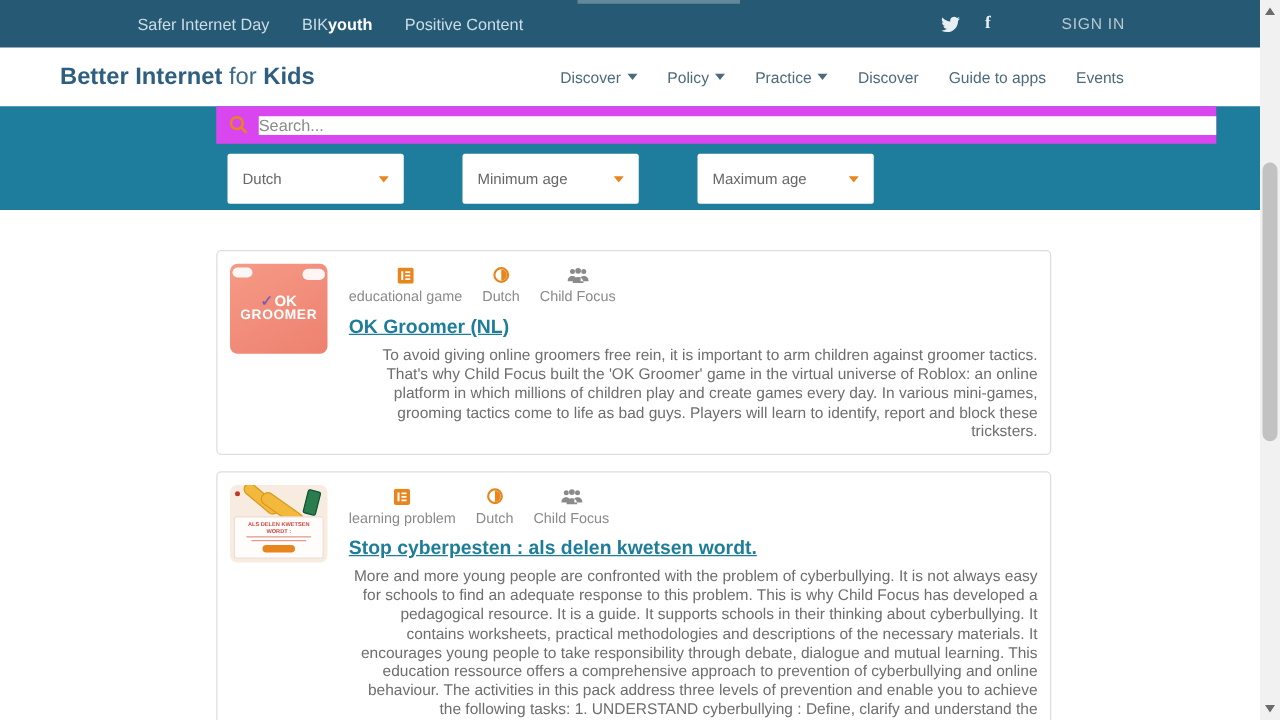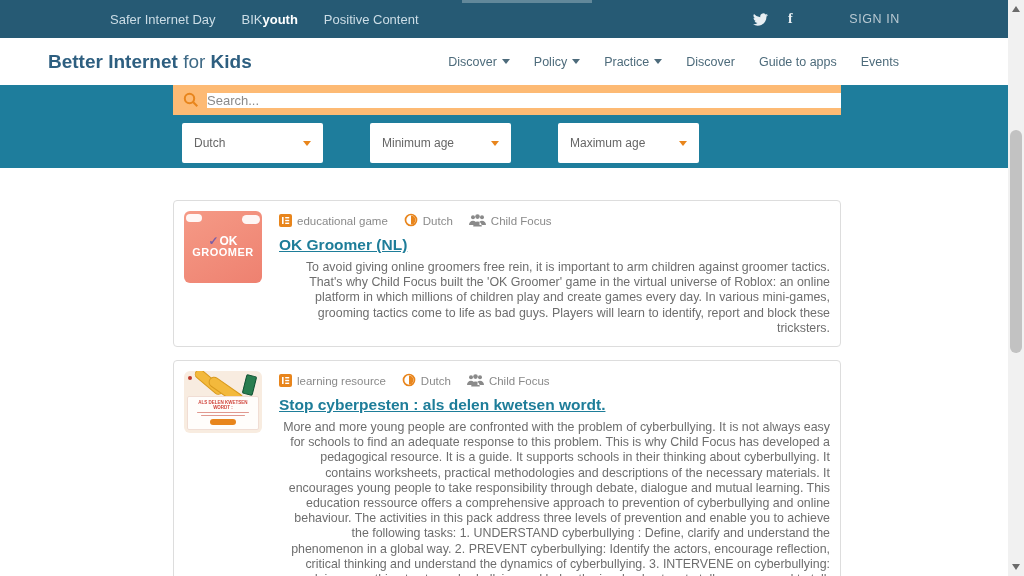--- a/index.html
+++ b/index.html
@@ -25,37 +25,37 @@
   .header { height:47px; background:#fff; display:flex; align-items:center; }
   .logo { margin-left:48px; font-size:19px; color:#2e5f80; cursor:pointer; white-space:nowrap; }
   .logo .b { font-weight:700; }
   .logo .r { font-weight:400; color:#3f6a86; }
   .main-nav { margin-left:auto; margin-right:125px; display:flex; align-items:center; gap:24px; }
   .nav-item { color:#4d6b7b; font-size:12.5px; text-decoration:none; cursor:pointer; display:flex; align-items:center; gap:5px; white-space:nowrap; }
   .caret-dn { width:0; height:0; border-left:4px solid transparent; border-right:4px solid transparent; border-top:5px solid #4d6b7b; display:inline-block; }
 
   
   .filterband { height:83px; background:#1e7d9c; position:relative; }
-  .big-search { position:absolute; left:173px; top:0; width:668px; height:30px; background:#fdba74; display:flex; align-items:center; padding-left:10px; }
+  .big-search { position:absolute; left:173px; top:0; width:800px; height:30px; background:#d946ef; display:flex; align-items:center; padding-left:10px; }
   .big-search input { border:none; outline:none; flex:1; font-size:13px; color:#444; font-family:"Liberation Sans", sans-serif; margin-left:8px; }
   .big-search input::placeholder { color:#8a8a8a; }
   .dropdown-row { position:absolute; top:38px; left:182px; display:flex; }
   .dropdown { width:141px; height:40px; background:#fff; border-radius:2px; display:flex; align-items:center; justify-content:space-between; padding:0 12px; cursor:pointer; }
   .dropdown + .dropdown { margin-left:47px; }
   .dd-value { font-size:12px; color:#666; }
   .caret-orange { width:0; height:0; border-left:4px solid transparent; border-right:4px solid transparent; border-top:5px solid #e8851c; }
 
   
   .content { padding-top:32px; background:#fff; }
   .card { width:668px; margin-left:173px; border:1px solid #dddddd; border-radius:4px; background:#fff; padding:10px; display:flex; }
   .card + .card { margin-top:13px; }
   .thumb { width:78px; flex:0 0 78px; border-radius:6px; position:relative; overflow:hidden; cursor:pointer; }
   .card-body { margin-left:17px; flex:1; }
   .meta-row { display:flex; align-items:center; gap:6px; margin-top:2px; }
-  .meta-item { display:flex; align-items:flex-end; gap:5px; margin-right:10px; }
+  .meta-item { display:flex; align-items:center; gap:5px; margin-right:10px;flex-direction:column; }
   .meta-label { font-size:11.5px; color:#8a8a8a; }
   .card-title { display:inline-block; margin-top:9px; font-size:15.5px; font-weight:700; color:#1e7d99; text-decoration:underline; cursor:pointer; }
   .card-desc { margin-top:6px; font-size:12.4px; line-height:15.2px; color:#6e6e6e; max-width:562px;text-align:right; }
 
   
   .thumb-groomer { height:72px; background:linear-gradient(150deg,#f59a86,#ee8170); }
   .cloud { position:absolute; background:rgba(255,255,255,0.92); border-radius:10px; }
   .cloud.c1 { width:16px; height:8px; left:2px; top:3px; }
   .cloud.c2 { width:18px; height:9px; right:2px; top:4px; }
   .groomer-text { position:absolute; inset:0; display:flex; flex-direction:column; align-items:center; justify-content:center; color:#fff; font-weight:700; line-height:11px; }
@@ -229,21 +229,21 @@
           <span class="meta-item">
             <span style="display:flex;">
               <svg width="13" height="13">
                   <rect width="13" height="13" rx="2" fill="#e8851c"></rect>
                   <rect x="3" y="3" width="1.6" height="7" fill="#fff"></rect>
                   <rect x="6.2" y="3" width="4" height="1.4" fill="#fff"></rect>
                   <rect x="6.2" y="5.8" width="4" height="1.4" fill="#fff"></rect>
                   <rect x="6.2" y="8.6" width="4" height="1.4" fill="#fff"></rect>
                 </svg>
             </span>
-            <span class="meta-label">learning resource</span>
+            <span class="meta-label">learning problem</span>
           </span>
           <span class="meta-item">
             <span style="display:flex;">
               <svg width="14" height="14" viewBox="0 0 14 14">
                   <circle cx="7" cy="7" r="5.5" fill="none" stroke="#e8851c" stroke-width="1.7"></circle>
                   <path d="M7 2.5a4.5 4.5 0 0 1 0 9z" fill="#e8851c"></path>
                 </svg>
             </span>
             <span class="meta-label">Dutch</span>
           </span>

